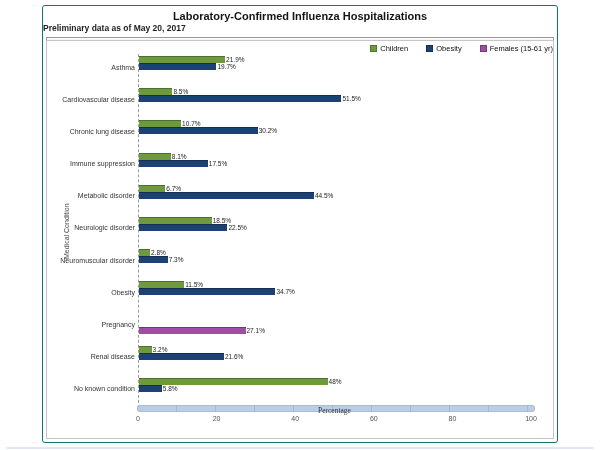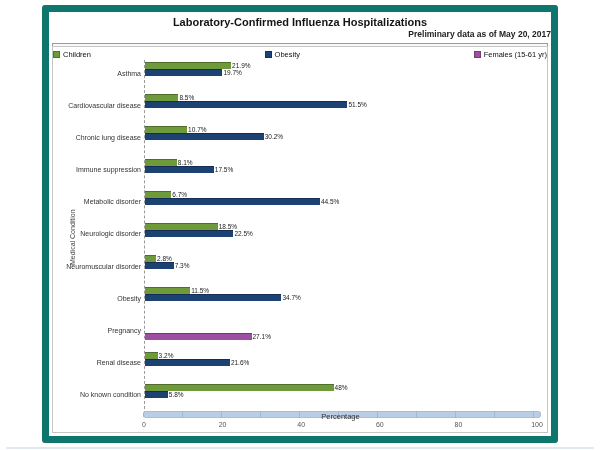--- a/index.html
+++ b/index.html
@@ -1,31 +1,31 @@
 <!DOCTYPE html>
 <html><head>
 <meta charset="utf-8">
 <style>
   html,body{margin:0;padding:0;background:#fff;}
   .screen{position:relative;width:600px;height:450px;background:#fff;overflow:hidden;
           font-family:"Liberation Sans",sans-serif;-webkit-font-smoothing:antialiased;}
   .edge-line{position:absolute;left:6px;right:6px;bottom:1px;height:2px;background:#dfe8f2;border-radius:2px;}
 
   .frame{position:absolute;left:42px;top:5px;width:516px;height:438px;background:#fff;
-         border:7px solid #0f766e;border-radius:3px;box-sizing:border-box;}
+         border:1px solid #0f766e;border-radius:3px;box-sizing:border-box;}
   .title{margin-top:4px;text-align:center;font-size:11px;font-weight:bold;color:#141414;}
-  .subtitle{margin-top:1px;text-align:right;font-size:8.5px;font-weight:bold;color:#222;}
+  .subtitle{margin-top:1px;text-align:left;font-size:8.5px;font-weight:bold;color:#222;}
   .band{margin:4px 3px 0 3px;height:11px;line-height:11px;border:1px solid #999;
         background:linear-gradient(#fcfcfc,#d9d9d9);font-size:7.5px;font-weight:bold;
         color:#222;padding-left:4px;}
 
   .chartbox{position:absolute;left:3px;top:34px;right:3px;bottom:3px;border:1px solid #c6c6c6;
             background:#fff;}
 
-  .legend{position:absolute;top:3px;left:0;right:0;display:flex;justify-content:space-between;
+  .legend{position:absolute;top:3px;left:0;right:0;display:flex;justify-content:flex-end;
           gap:18px;font-size:7.5px;color:#111;align-items:center;}
   .legend-item{display:flex;align-items:center;gap:3px;cursor:default;}
   .swatch{width:7px;height:7px;display:inline-block;box-shadow:inset 0 0 0 1px rgba(0,0,0,.25);}
 
   .ylabel{position:absolute;left:14px;top:13px;height:354px;width:10px;display:flex;
           align-items:center;justify-content:center;font-size:7px;color:#444;
           writing-mode:vertical-rl;transform:rotate(180deg);}
 
   .plot{position:absolute;left:91px;top:13px;width:393px;height:354px;
         border-left:1px dashed #9a9a9a;box-sizing:content-box;}
@@ -34,21 +34,21 @@
              text-align:right;font-size:7px;color:#333;white-space:nowrap;}
   .slot{height:7px;display:flex;align-items:center;}
   .bar{height:7px;box-shadow:inset 0 1px 0 rgba(0,0,0,.28);}
   .bar-value-label{font-size:6.5px;color:#1a1a1a;margin-left:1px;line-height:7px;white-space:nowrap;}
 
   .scrollbar{position:absolute;left:90px;top:364px;width:398px;height:7px;border-radius:3px;
              background:repeating-linear-gradient(90deg,rgba(110,140,180,.30) 0 1px,transparent 1px 39px),#b9cde4;
              box-shadow:inset 0 0 0 1px rgba(140,160,190,.35);cursor:pointer;}
   .xticks{position:absolute;left:91px;top:374px;width:393px;height:9px;font-size:7px;color:#555;}
   .xticks span{position:absolute;transform:translateX(-50%);}
-  .xlabel{position:absolute;left:91px;width:393px;top:365px;text-align:center;font-size:7.5px;color:#333;}
+  .xlabel{position:absolute;left:91px;width:393px;top:365px;text-align:center;font-size:7.5px;color:#333;font-family:Liberation Serif, serif;}
 </style>
 </head>
 <body>
 
 <div class="screen">
   <div class="frame">
     <div class="title">Laboratory-Confirmed Influenza Hospitalizations</div>
     <div class="subtitle">Preliminary data as of May 20, 2017</div>
     <div class="band">Selected Underlying Medical Conditions: 2016-17 Season</div>
 

